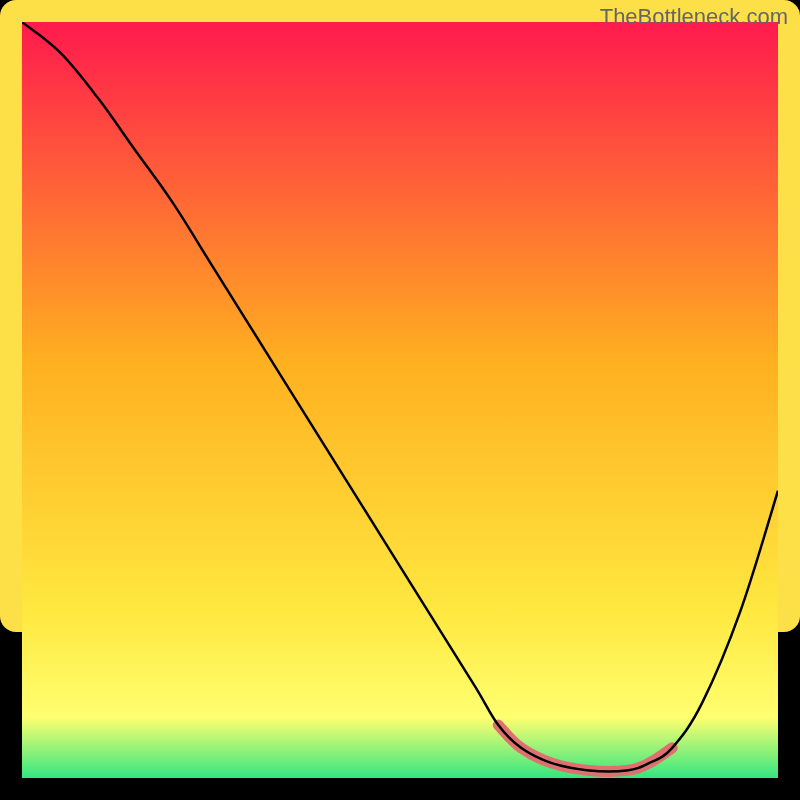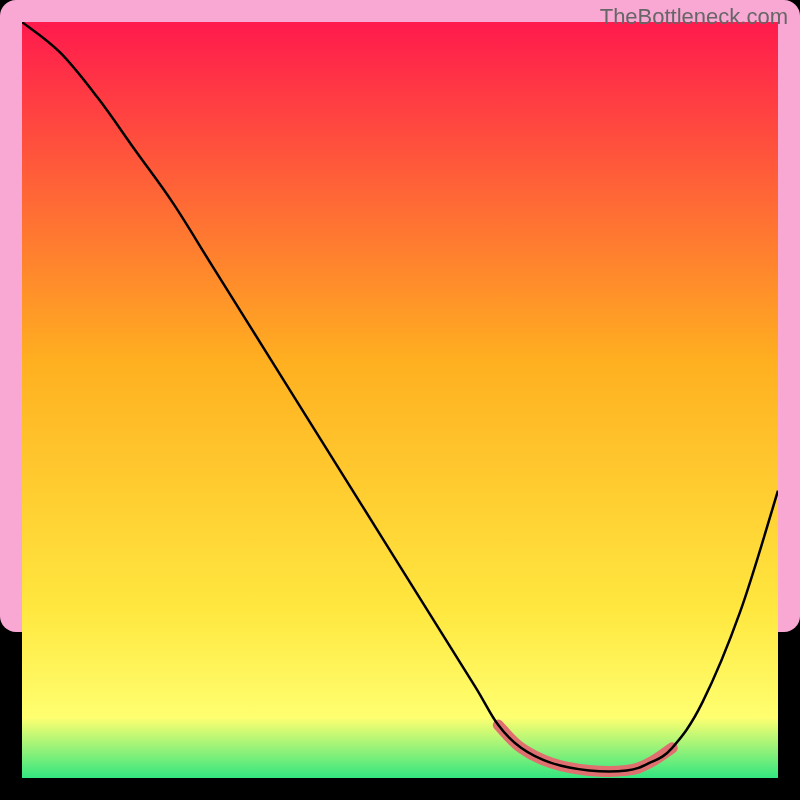--- a/index.html
+++ b/index.html
@@ -8,21 +8,21 @@
     width: 800px;
     height: 800px;
     background: #000;
     font-family: Arial, Helvetica, sans-serif;
     overflow: hidden;
   }
   .frame {
     position: relative;
     width: 800px;
     height: 632px;
-    background: #f9a8d4;
+    background: #fde047;
     border-radius: 16px;
   }
   .watermark {
     position: absolute;
     top: 4px;
     right: 12px;
     color: #666;
     font-size: 22px;
     font-weight: 500;
     z-index: 5;

